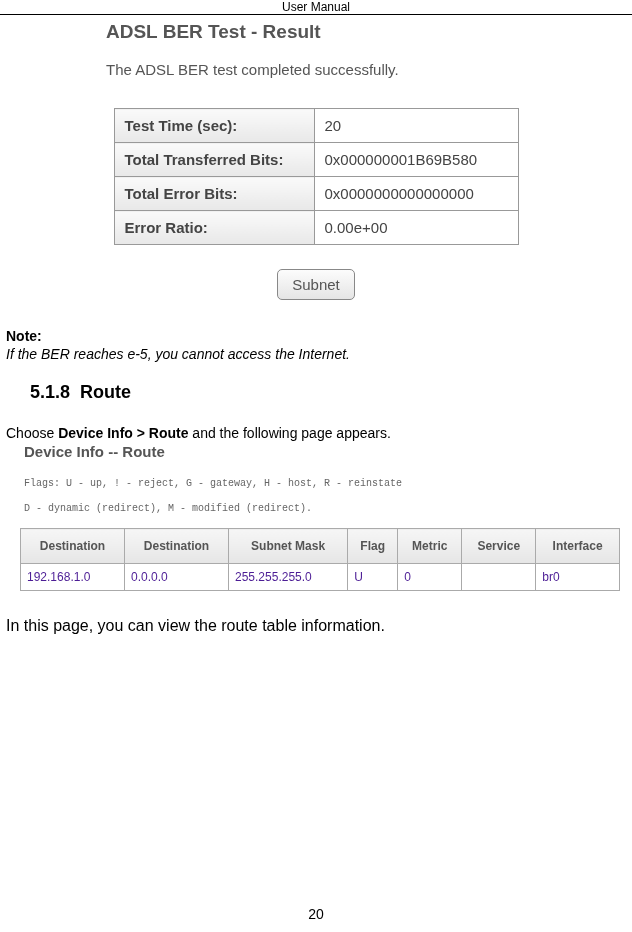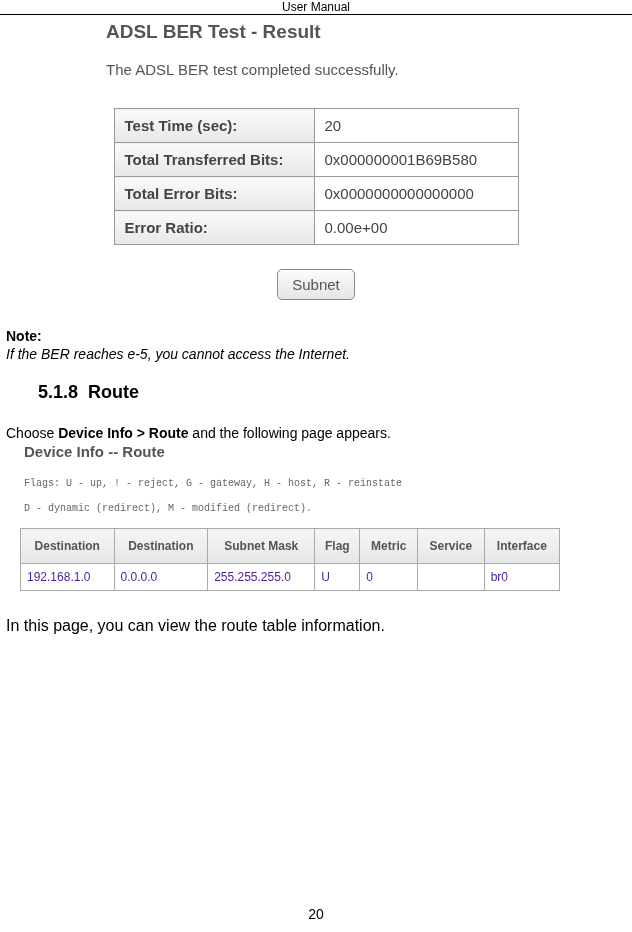--- a/index.html
+++ b/index.html
@@ -91,21 +91,21 @@
       margin-top: 28px;
     }
     .note-text {
       font-style: italic;
       font-size: 14px;
       margin-bottom: 20px;
     }
     .section-heading {
       font-size: 18px;
       font-weight: bold;
-      margin-left: 32px;
+      margin-left: 24px;
       margin-bottom: 22px;
     }
     .section-num {
       font-weight: bold;
       margin-right: 10px;
     }
     .choose-text {
       font-size: 14px;
       margin-bottom: 2px;
     }
@@ -120,21 +120,21 @@
     .flags-text {
       font-family: Liberation Mono, monospace;
       font-size: 10px;
       color: #666;
       padding-left: 18px;
       margin-bottom: 14px;
     }
     .route-table {
       border-collapse: collapse;
       margin: 8px 0 0 14px;
-      width: 540px;
+      width: 600px;
     }
     .route-table th {
       border: 1px solid #aaa;
       background: linear-gradient(#f6f6f6, #e6e6e6);
       font-family: Verdana, Arial, sans-serif;
       font-size: 12px;
       font-weight: bold;
       color: #555;
       padding: 10px 6px;
       text-align: center;

